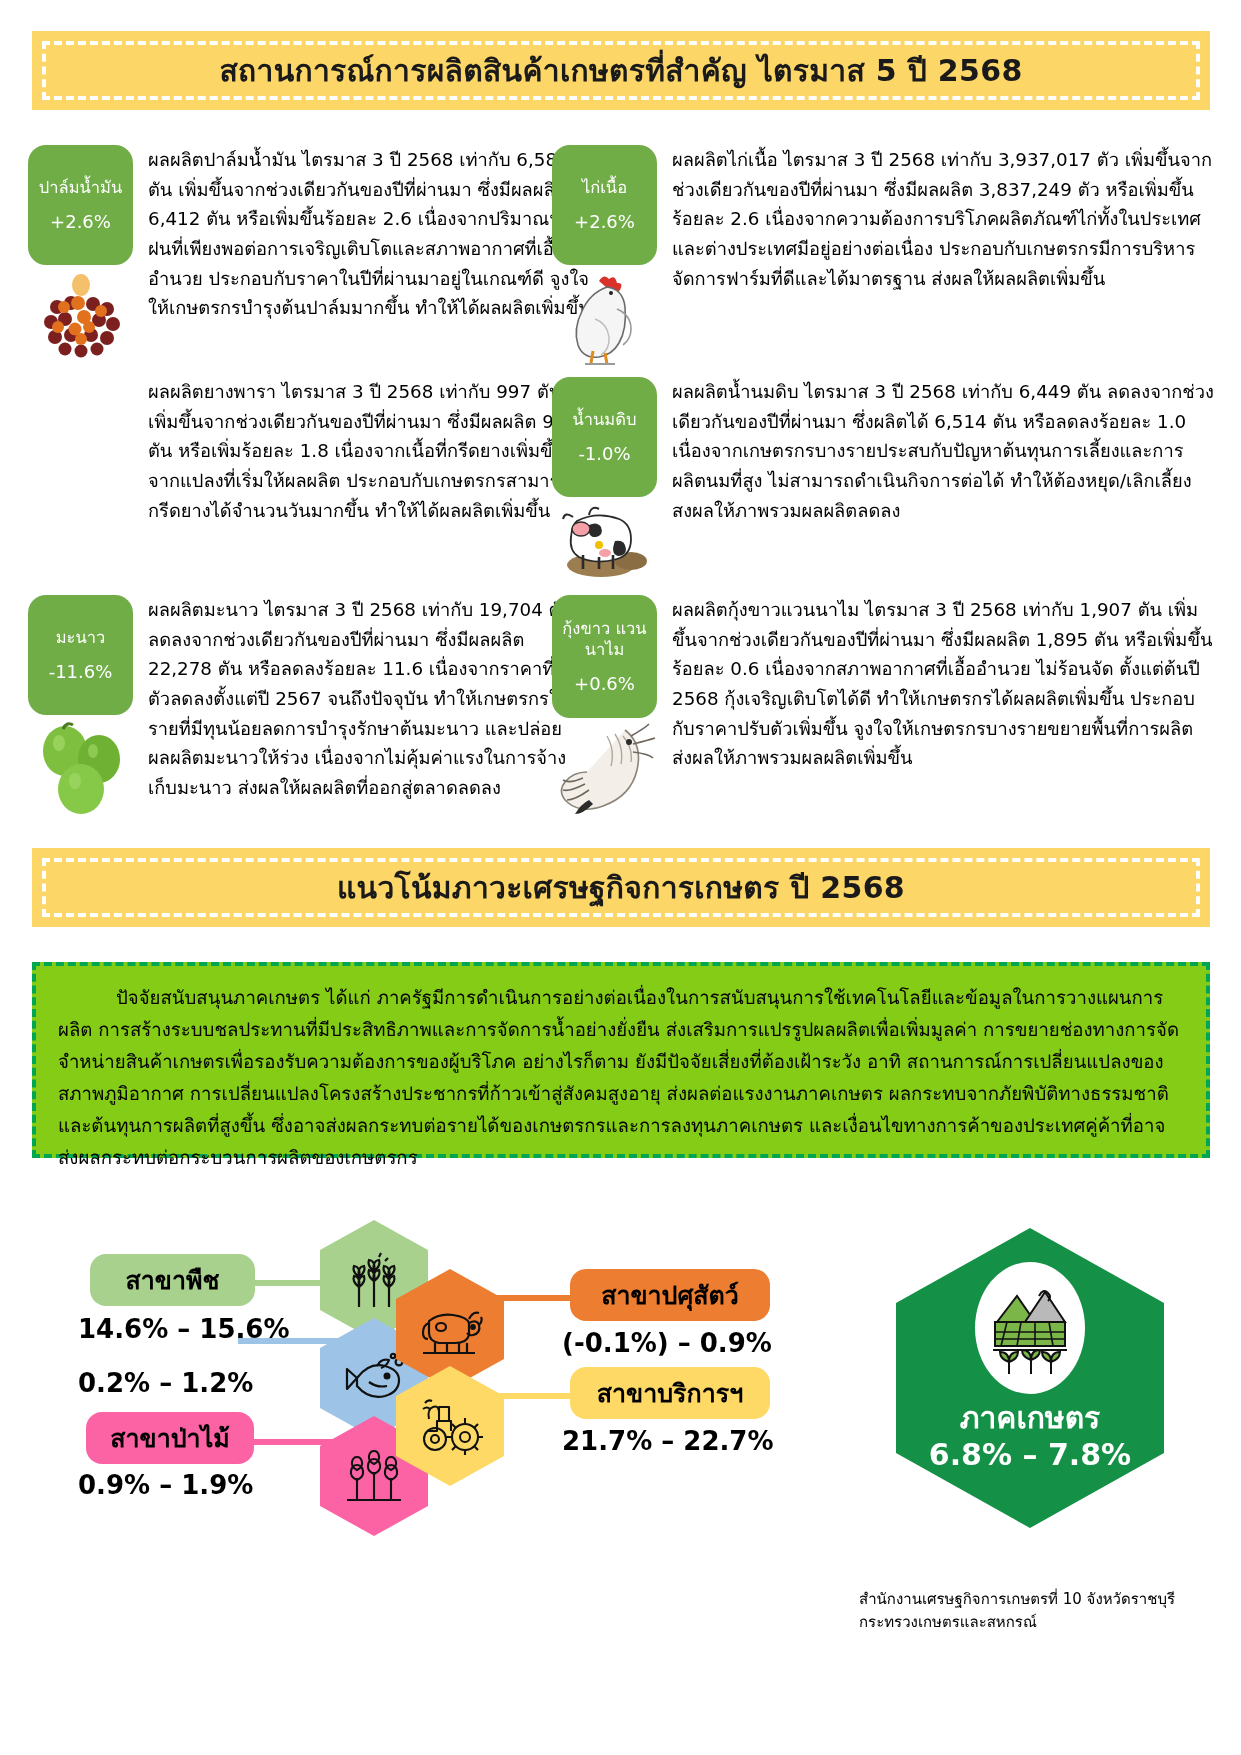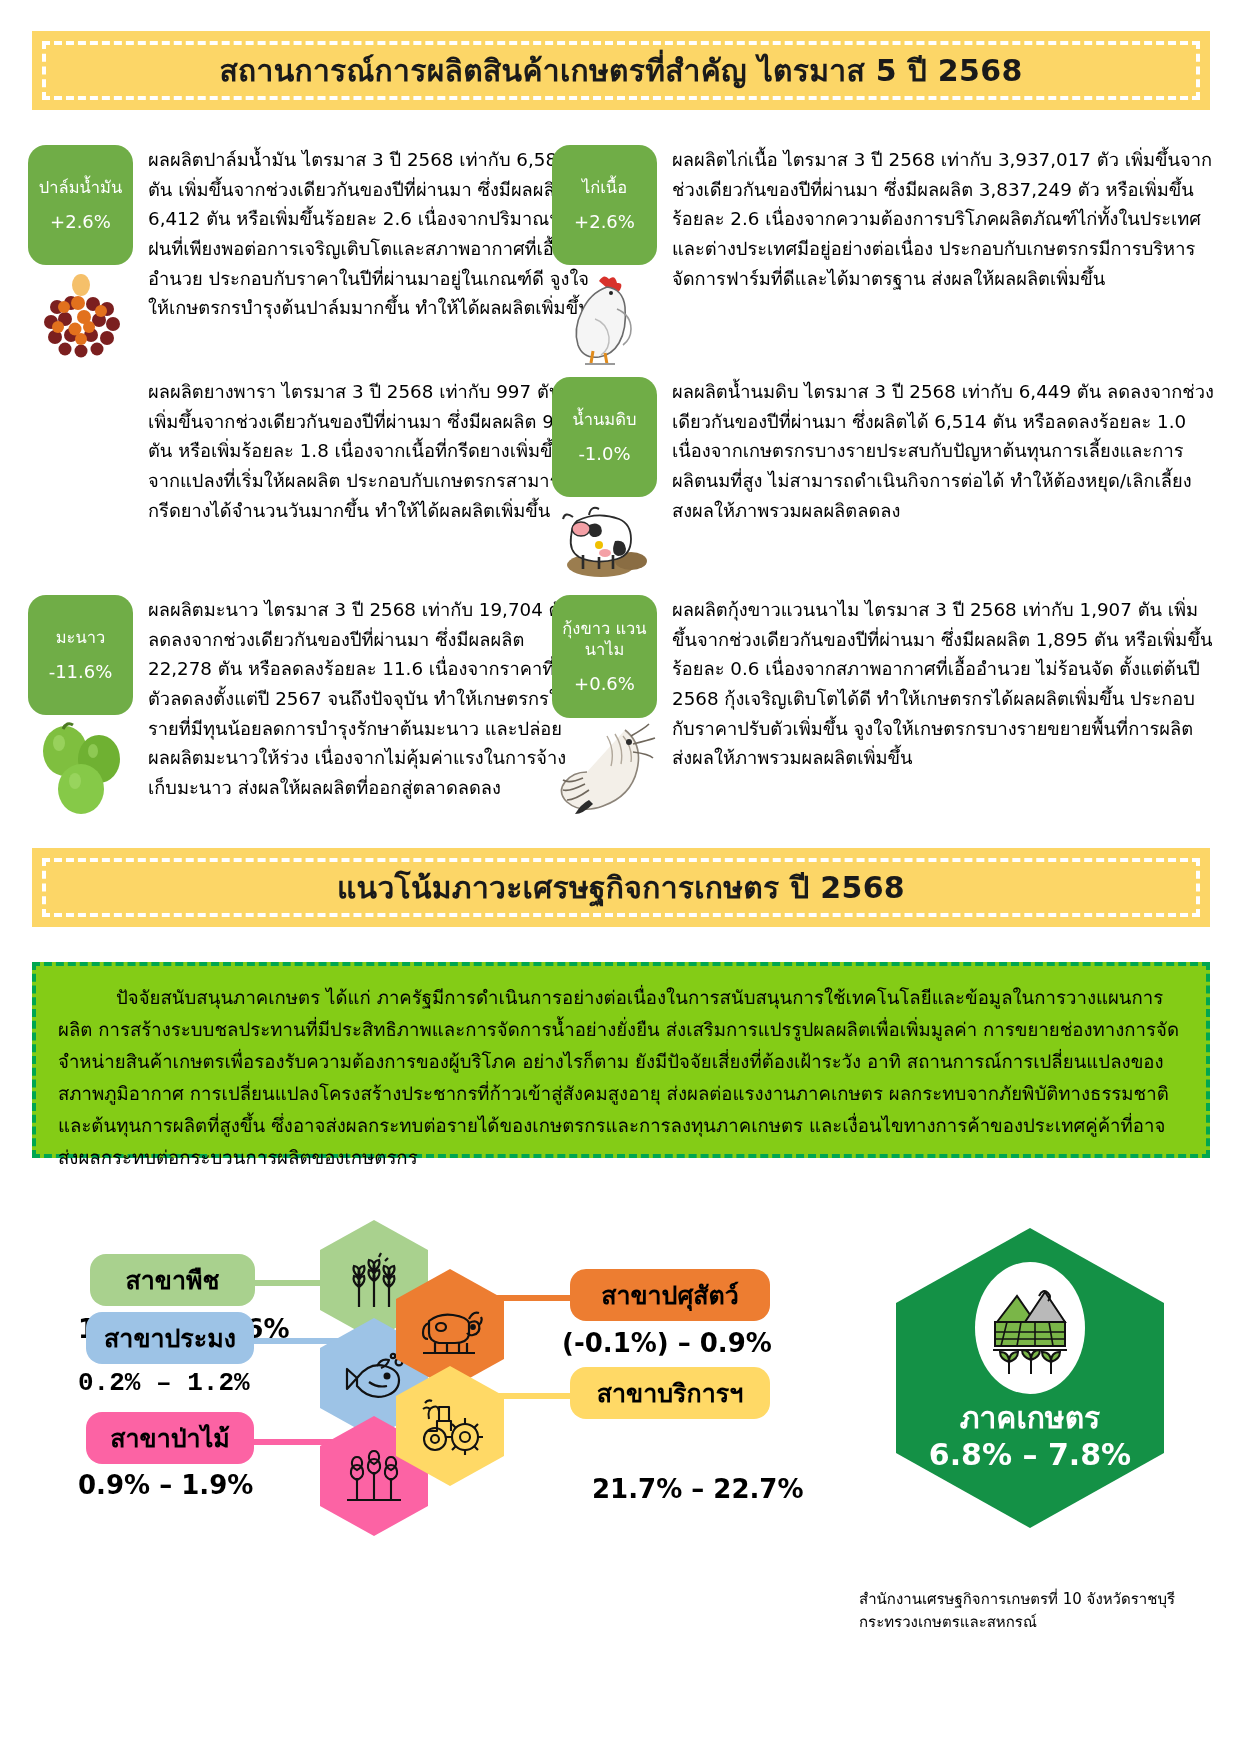--- a/index.html
+++ b/index.html
@@ -349,24 +349,21 @@
   <div class="connector" style="left:238px;top:148px;width:110px;background:#9dc3e6;"></div>
   <div class="connector" style="left:238px;top:249px;width:110px;background:#fc63a4;"></div>
   <div class="connector" style="left:465px;top:105px;width:110px;background:#ed7d31;"></div>
   <div class="connector" style="left:465px;top:203px;width:110px;background:#ffd966;"></div>
 
   <div class="pill" style="left:90px;top:64px;width:165px;background:#a9d18e;">
     <span>สาขาพืช</span>
   </div>
   <div class="range" style="left:78px;top:124px;">14.6% – 15.6%</div>
 
-  <div class="pill" style="left:86px;top:122px;width:168px;background:#9dc3e6;">
-    <span>สาขาประมง</span>
-  </div>
-  <div class="range" style="left:78px;top:178px;font-family:Liberation Mono, monospace;">0.2% – 1.2%</div>
+  <div class="range" style="left:78px;top:178px;">0.2% – 1.2%</div>
 
   <div class="pill" style="left:86px;top:222px;width:168px;background:#fc63a4;">
     <span>สาขาป่าไม้</span>
   </div>
   <div class="range" style="left:78px;top:280px;">0.9% – 1.9%</div>
 
   <div class="hex" style="left:320px;top:30px;background:#a9d18e;">
     <svg width="62" height="62" viewBox="0 0 62 62">
       <g stroke="#111" stroke-width="2.2" fill="none">
         <path d="M16 58 V26 M31 58 V20 M46 58 V26"></path>
@@ -442,21 +439,21 @@
   </div>
 
   <div class="pill" style="left:570px;top:79px;width:200px;background:#ed7d31;">
     <span>สาขาปศุสัตว์</span>
   </div>
   <div class="range" style="left:562px;top:138px;">(-0.1%) – 0.9%</div>
 
   <div class="pill" style="left:570px;top:177px;width:200px;background:#ffd966;">
     <span>สาขาบริการฯ</span>
   </div>
-  <div class="range" style="left:592px;top:236px;margin-top:48px;">21.7% – 22.7%</div>
+  <div class="range" style="left:562px;top:236px;">21.7% – 22.7%</div>
 
   <div class="bighex" style="left:896px;top:38px;">
     <div class="bighex-badge">
       <svg width="86" height="100" viewBox="0 0 86 100">
         <g>
           <path d="M10 44 L30 18 L48 44 Z" fill="#7ab648" stroke="#111" stroke-width="2"></path>
           <path d="M38 44 L58 14 L78 44 Z" fill="#b9b9b9" stroke="#111" stroke-width="2"></path>
           <path d="M52 18 q4 -8 9 -3 q4 4 0 8" fill="none" stroke="#111" stroke-width="2"></path>
           <rect x="8" y="44" width="70" height="24" fill="#7ab648" stroke="#111" stroke-width="2"></rect>
           <path d="M20 44 L14 68 M34 44 L30 68 M48 44 L48 68 M62 44 L66 68 M8 54 H78 M8 61 H78" fill="none" stroke="#111" stroke-width="1.6"></path>

